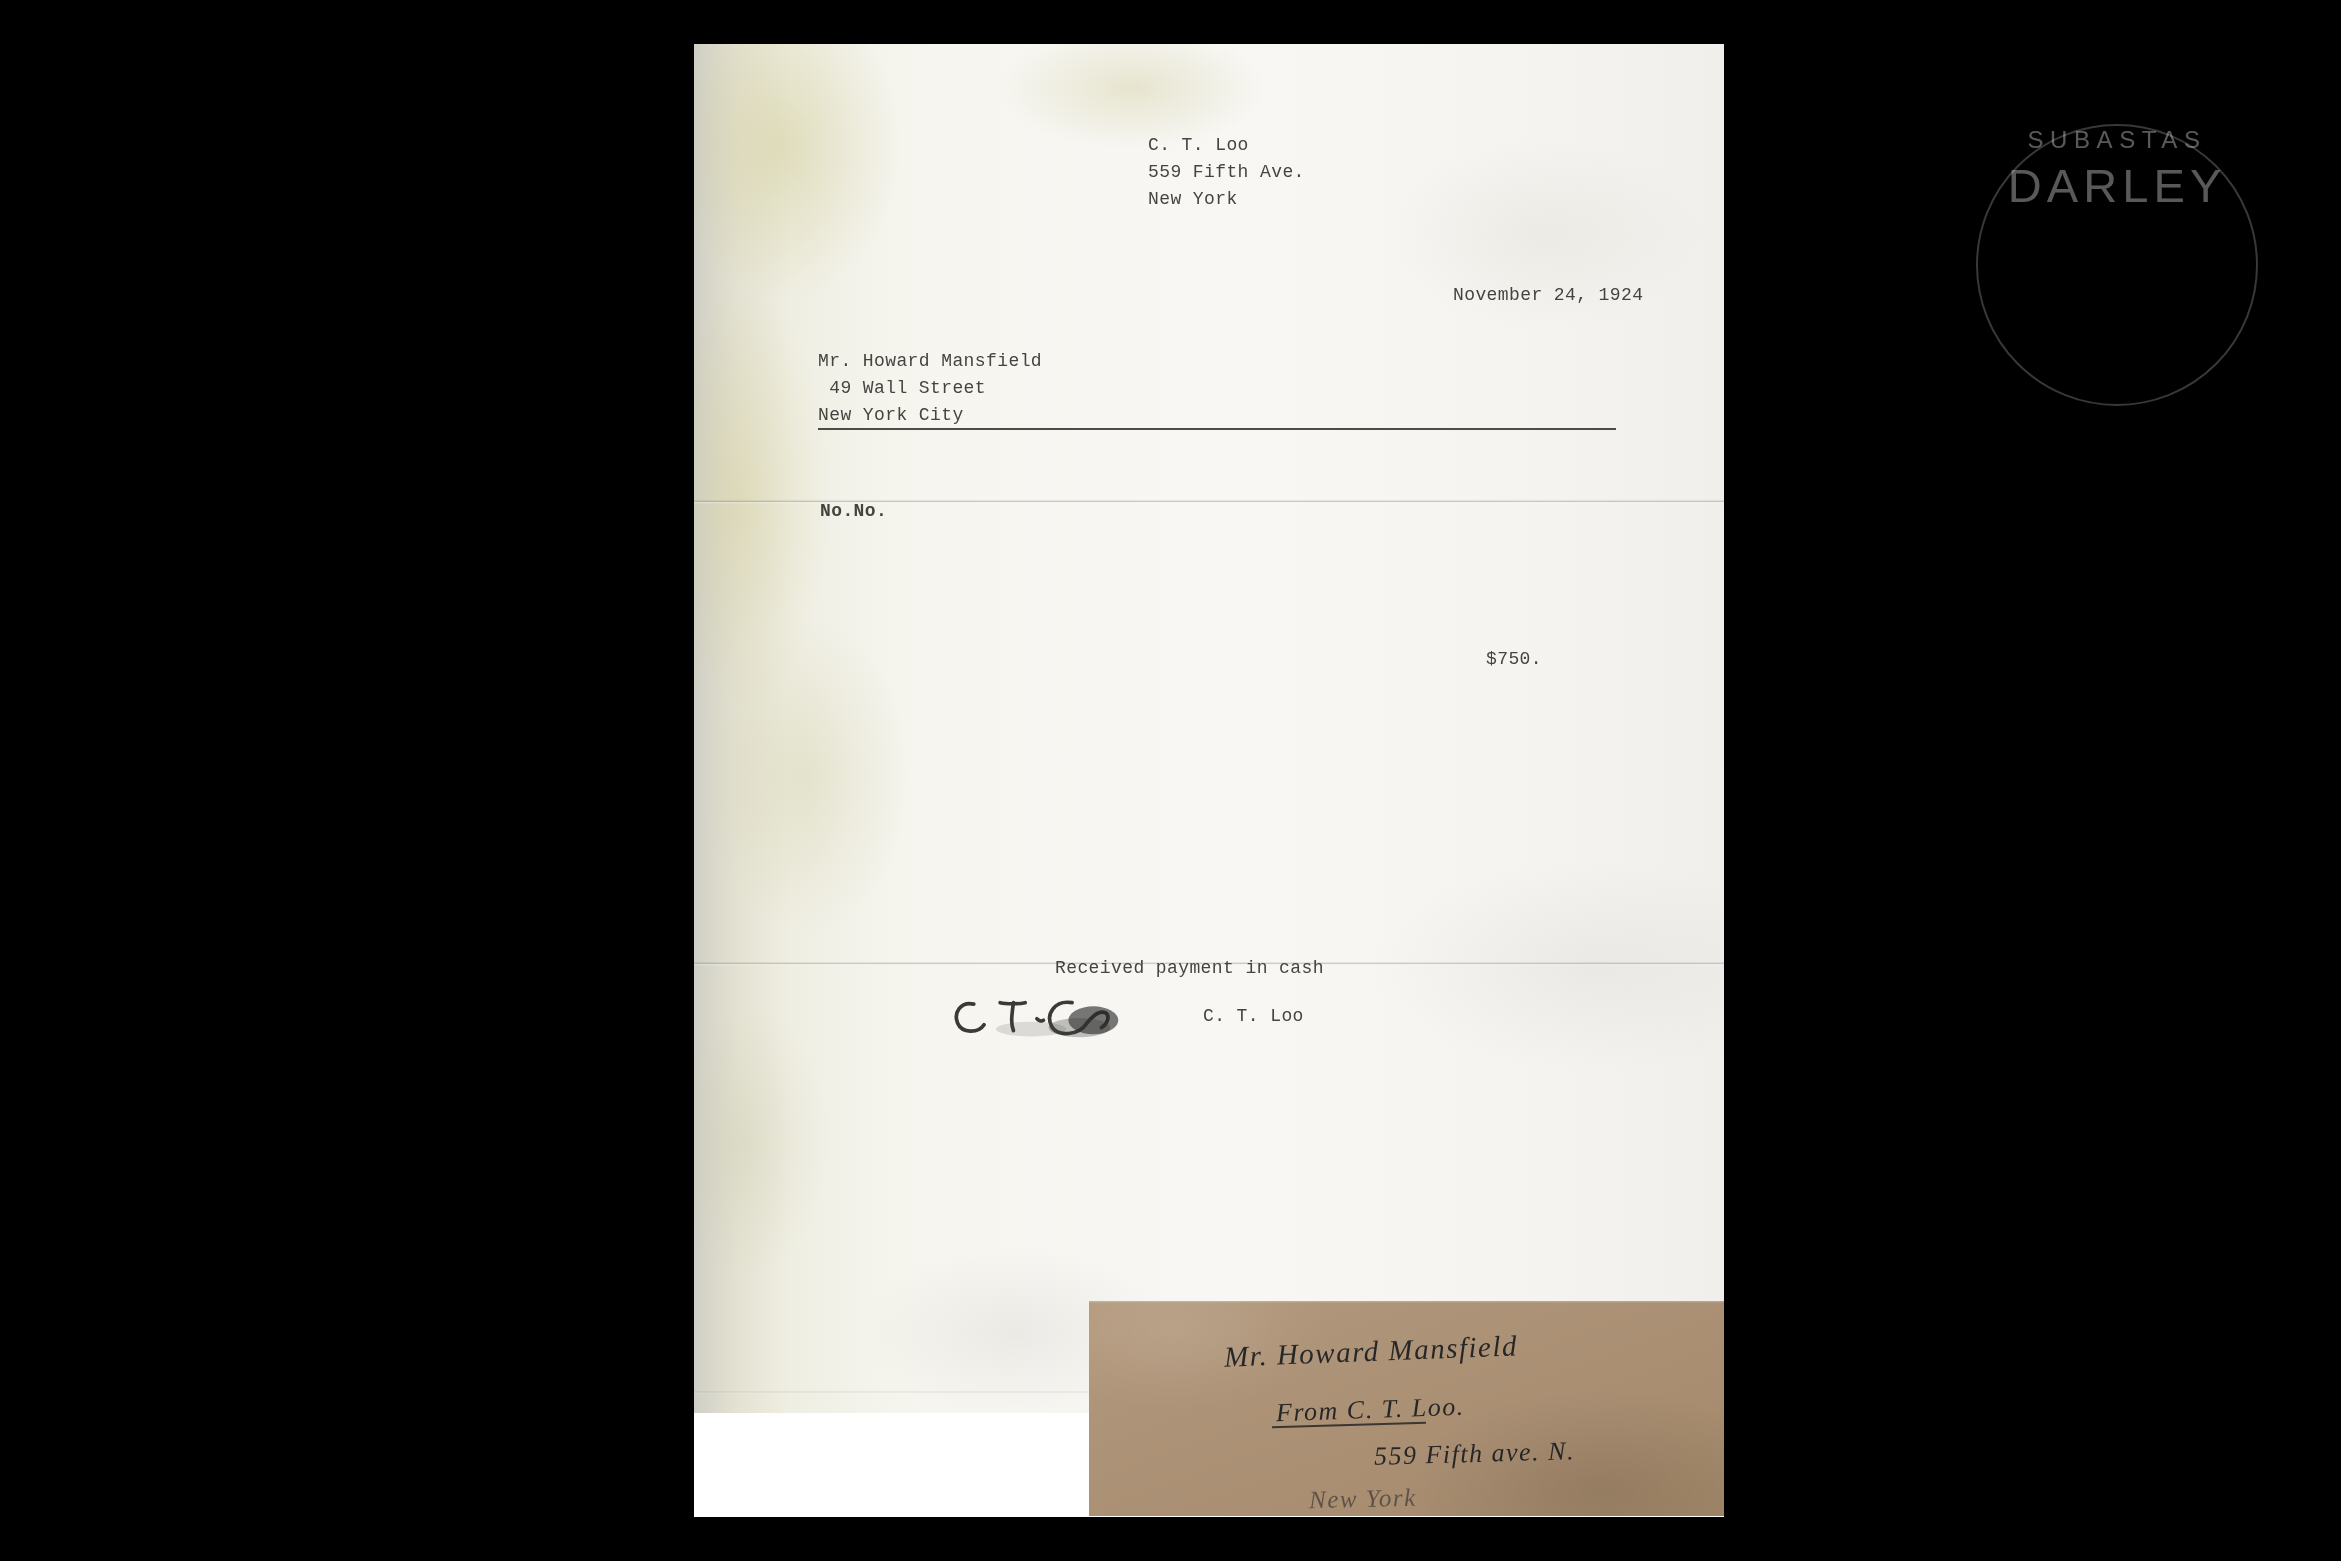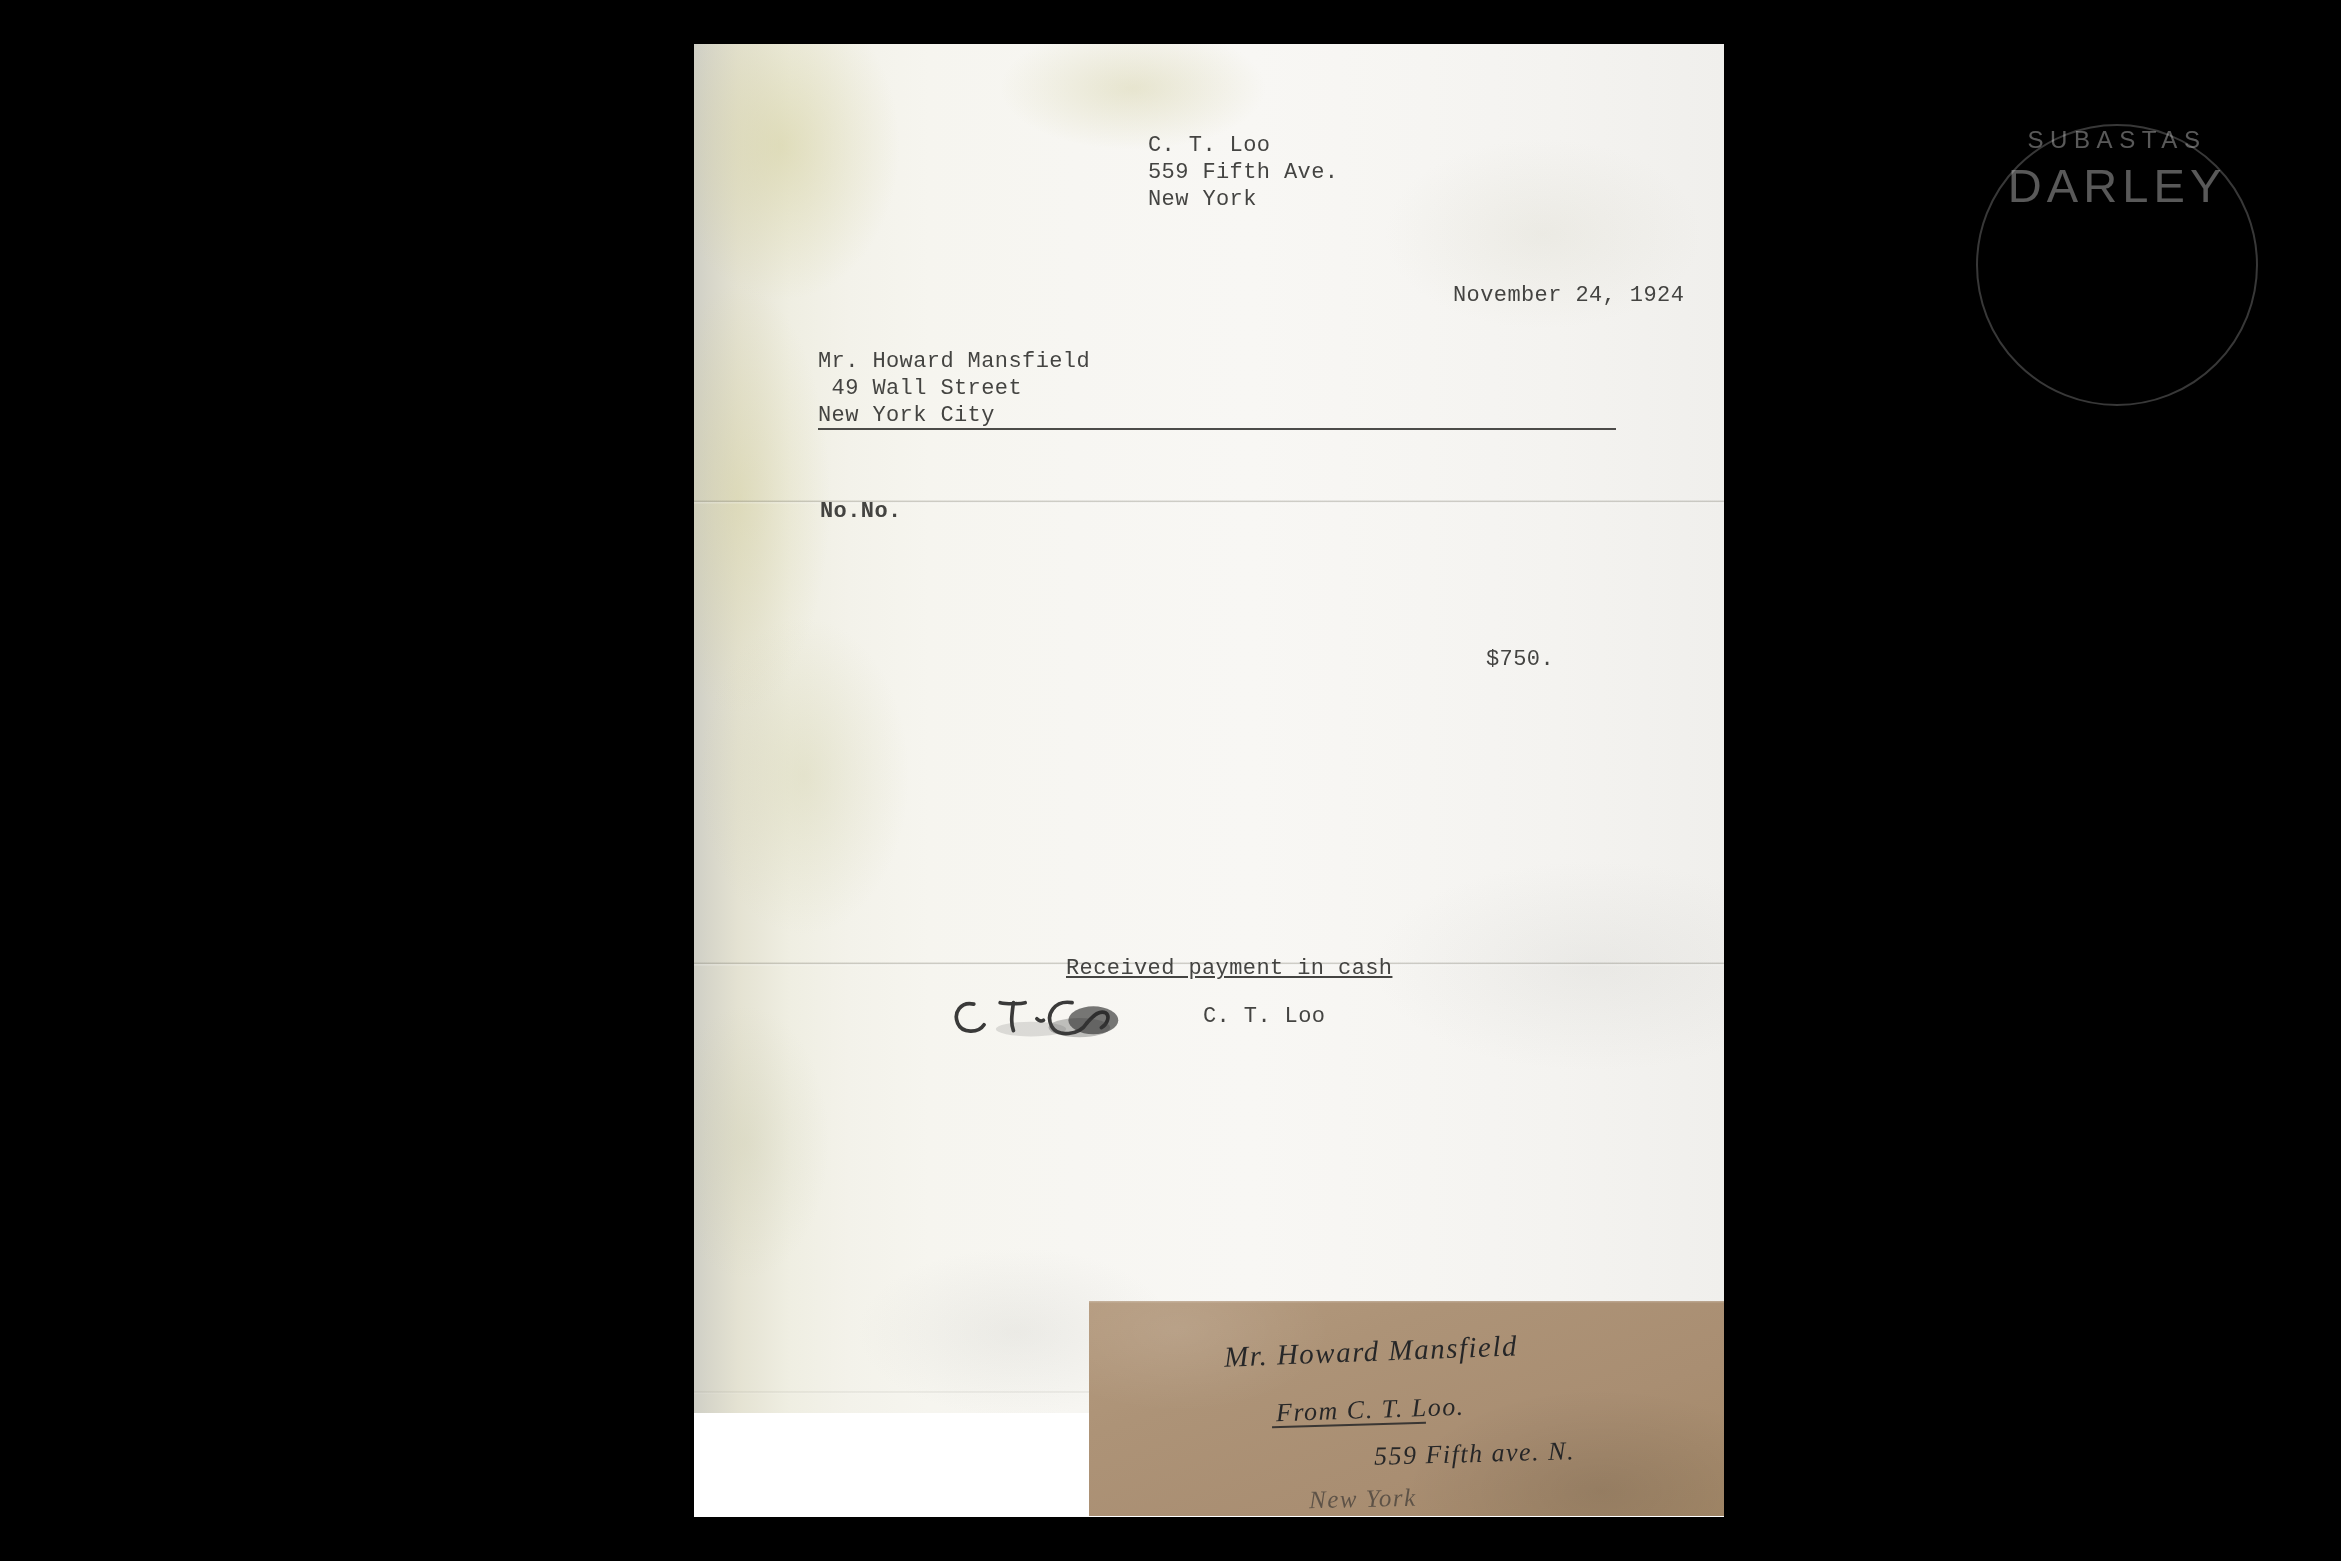--- a/index.html
+++ b/index.html
@@ -75,21 +75,21 @@
     position: absolute;
     left: 0; top: 1369px; width: 395px; height: 106px;
     background: #ffffff;
   }
 
   
   .typed {
     position: absolute;
     font-family: "Liberation Mono", "DejaVu Sans Mono", monospace;
     color: #2c2c2a;
-    font-size: 22px;
+    font-size: 18px;
     line-height: 27px;
     letter-spacing: 0.4px;
     white-space: pre;
     opacity: .88;
   }
 
   #letterhead   { left: 454px; top: 88px; }
   #letter-date  { left: 739px; top: 238px; margin-left: 20px; }
   #recipient    { left: 124px; top: 304px; }
 
@@ -97,21 +97,21 @@
     position: absolute;
     left: 124px; top: 384px; width: 798px; height: 2.2px;
     background: #2e2e2c;
     opacity: .85;
   }
 
   #item-no      { left: 126px; top: 454px; font-weight: bold; }
   #item-desc    { left: 252px; top: 454px; }
   #price        { left: 792px; top: 602px; }
   #guarantee    { left: 251px; top: 681px; }
-  #received     { left: 372px; top: 911px; text-decoration: underline; }
+  #received     { left: 361px; top: 911px; }
   #signer       { left: 509px; top: 959px; }
 
   
   #signature {
     position: absolute;
     left: 249px; top: 944px; width: 220px; height: 66px;
   }
   #signature svg { width: 100%; height: 100%; display: block; }
 
   

